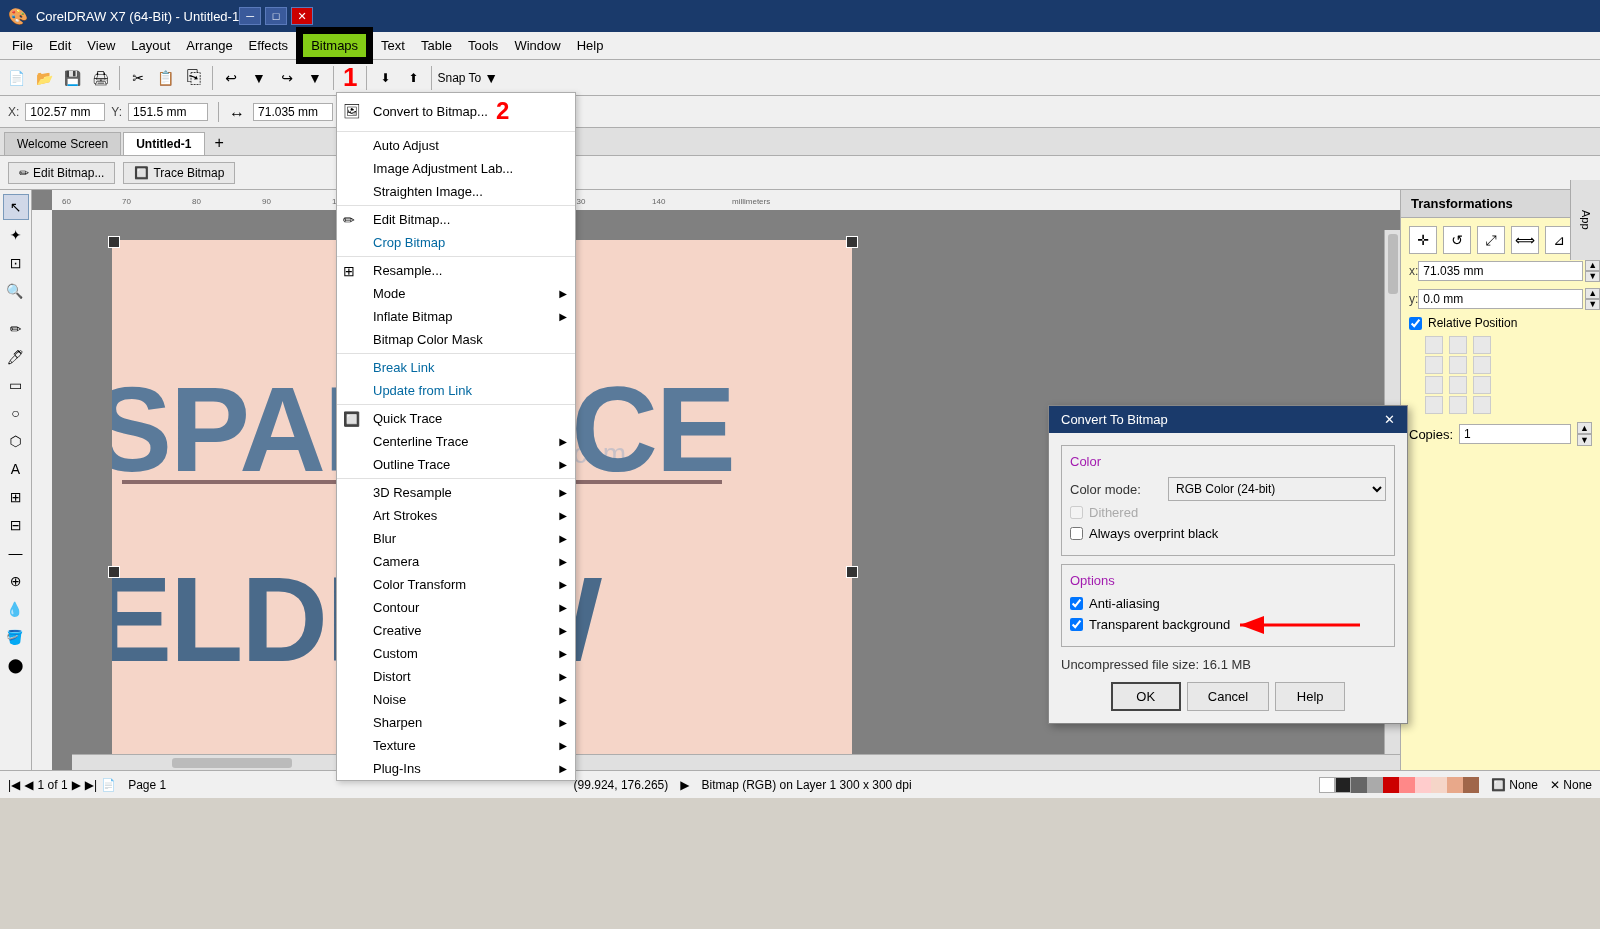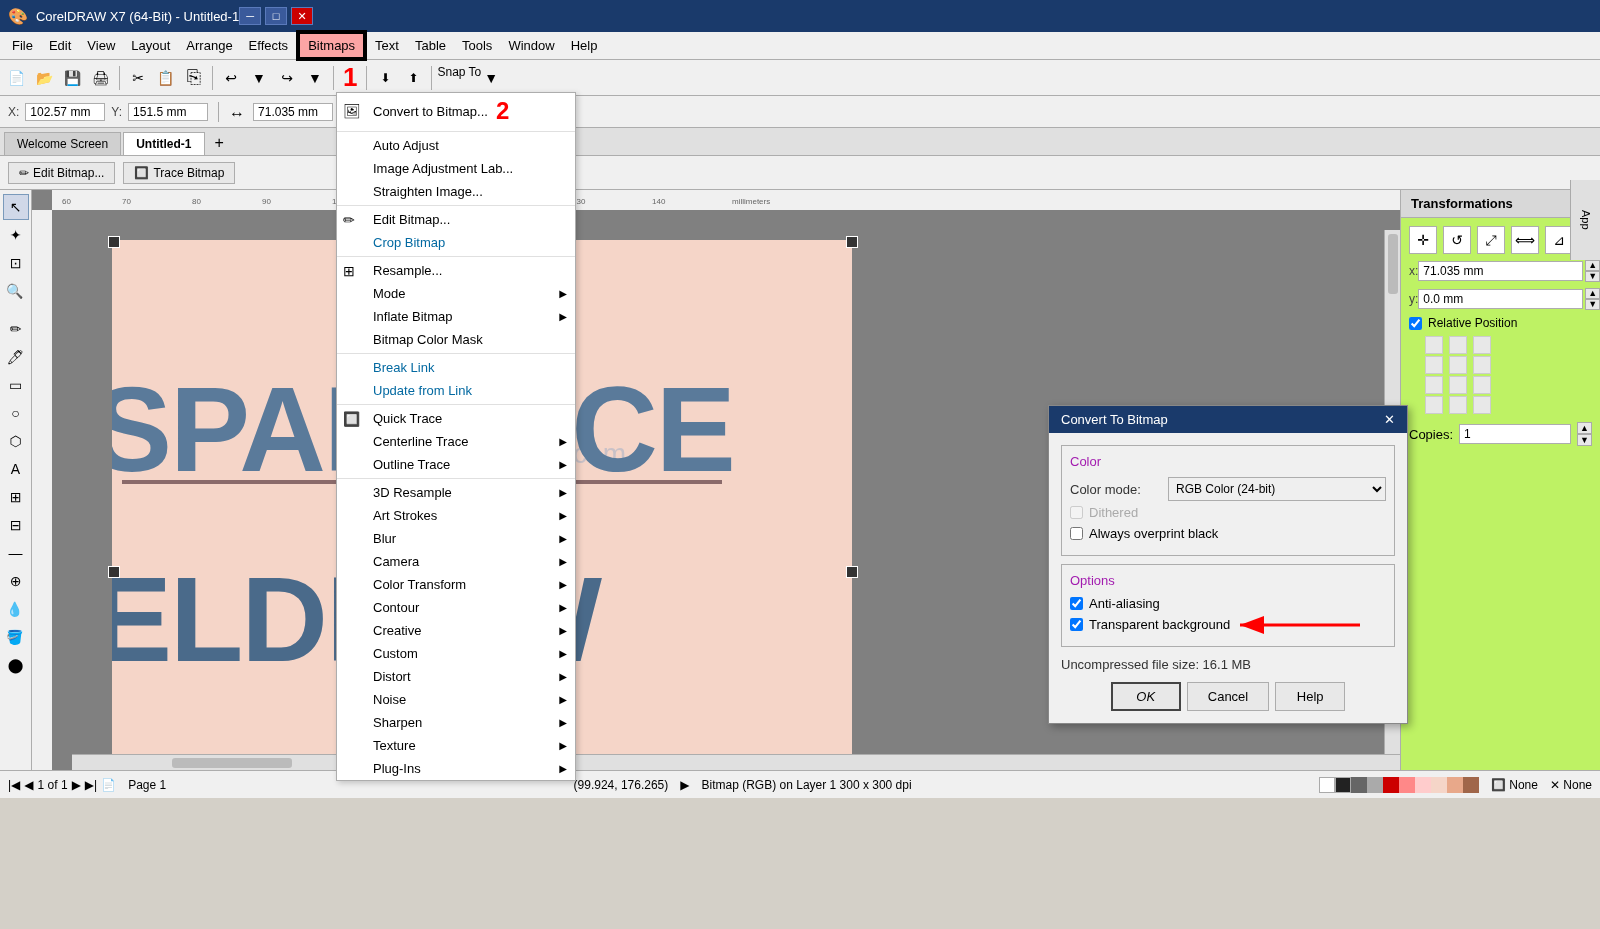--- a/index.html
+++ b/index.html
@@ -35,21 +35,21 @@
     #canvas-area { flex: 1; background: #808080; overflow: hidden; position: relative; }
     #ruler-h { position: absolute; top: 0; left: 20px; right: 0; height: 20px; background: #f0f0f0; border-bottom: 1px solid #adadad; font-size: 9px; }
     #ruler-v { position: absolute; top: 20px; left: 0; bottom: 0; width: 20px; background: #f0f0f0; border-right: 1px solid #adadad; font-size: 9px; }
     #canvas { position: absolute; top: 20px; left: 20px; right: 0; bottom: 0; overflow: hidden; }
     #canvas-content { position: absolute; top: 30px; left: 60px; width: 740px; height: 660px; background: #f5d5c8; overflow: hidden; }
     .canvas-text-1 { position: absolute; top: 120px; left: -20px; font-size: 120px; font-weight: 900; color: #5a7a9a; letter-spacing: -2px; }
     .canvas-text-2 { position: absolute; top: 310px; left: -20px; font-size: 120px; font-weight: 900; color: #4a6a8a; letter-spacing: -2px; }
     .canvas-watermark { position: absolute; top: 30%; left: 50%; transform: translateX(-50%); color: rgba(100,150,200,0.3); font-size: 28px; white-space: nowrap; }
     
     
-    #right-panel { width: 200px; background: #bef264; border-left: 1px solid #adadad; }
+    #right-panel { width: 200px; background: #fef9c3; border-left: 1px solid #adadad; }
     #transforms-header { background: #d8d8d8; border-bottom: 1px solid #adadad; padding: 6px 10px; font-weight: bold; font-size: 13px; }
     #transforms-content { padding: 8px; }
     .transform-row { display: flex; gap: 6px; margin-bottom: 6px; }
     .transform-icon-btn { width: 28px; height: 28px; background: white; border: 1px solid #adadad; cursor: pointer; display: flex; align-items: center; justify-content: center; font-size: 14px; }
     .field-row { display: flex; align-items: center; margin-bottom: 6px; }
     .field-label { width: 20px; font-size: 12px; color: #444; }
     .field-input { flex: 1; border: 1px solid #adadad; padding: 2px 4px; font-size: 12px; }
     .checkbox-row { display: flex; align-items: center; gap: 6px; margin-bottom: 4px; font-size: 12px; }
     .copies-row { display: flex; align-items: center; gap: 6px; margin-top: 8px; }
     
@@ -78,21 +78,21 @@
     .dialog-row { display: flex; align-items: center; margin-bottom: 10px; gap: 8px; }
     .dialog-label { font-size: 13px; color: #333; min-width: 90px; }
     .dialog-input { width: 80px; border: 2px solid #0066cc; padding: 3px 6px; font-size: 13px; background: #cce8ff; }
     .dialog-select { flex: 1; border: 1px solid #adadad; padding: 3px; font-size: 12px; }
     .dialog-section { font-size: 13px; font-weight: normal; color: #a21caf; margin-bottom: 8px; }
     .dialog-checkbox-row { display: flex; align-items: center; gap: 6px; margin-bottom: 6px; font-size: 13px; }
     .dialog-checkbox-row input[type="checkbox"] { }
     .dialog-file-size { font-size: 13px; color: #333; margin: 10px 0; }
     .dialog-buttons { display: flex; gap: 6px; justify-content: center; margin-top: 8px; }
     .dialog-btn { padding: 5px 20px; border: 1px solid #adadad; background: #e8e8e8; cursor: pointer; font-size: 13px; min-width: 70px; }
-    .dialog-btn.default { border: 2px solid #444; font-style: italic; }
+    .dialog-btn.default { border: 2px solid #444; }
     
     
     #status-bar { height: 28px; background: #f0f0f0; border-top: 1px solid #adadad; display: flex; align-items: center; padding: 0 8px; font-size: 12px; gap: 12px; }
     
     
     .scrollbar-h { position: absolute; bottom: 0; left: 20px; right: 0; height: 16px; background: #e0e0e0; border-top: 1px solid #adadad; }
     .scrollbar-v { position: absolute; top: 20px; right: 0; bottom: 16px; width: 16px; background: #e0e0e0; border-left: 1px solid #adadad; }
   </style>
 </head>
 <body>
@@ -107,21 +107,21 @@
   </div>
 </div>
 
 <div id="menu-bar">
   <span class="menu-item">File</span>
   <span class="menu-item">Edit</span>
   <span class="menu-item">View</span>
   <span class="menu-item">Layout</span>
   <span class="menu-item">Arrange</span>
   <span class="menu-item">Effects</span>
-  <span class="menu-item" style="background:#fca5a5; border:4px solid #000000;">Bitmaps</span>
+  <span class="menu-item" style="background:#84cc16; border:7px solid #000000;">Bitmaps</span>
   <span class="menu-item">Text</span>
   <span class="menu-item">Table</span>
   <span class="menu-item">Tools</span>
   <span class="menu-item">Window</span>
   <span class="menu-item">Help</span>
 </div>
 
 <div id="toolbar">
   <div class="tb-btn">📄</div>
   <div class="tb-btn">📂</div>
@@ -136,21 +136,21 @@
   <div class="tb-btn">▼</div>
   <div class="tb-btn">↪</div>
   <div class="tb-btn">▼</div>
   <div class="tb-separator"></div>
 
   <span style="color:red; font-size:26px; font-weight:bold; margin:0 4px;">1</span>
   <div class="tb-separator"></div>
   <div class="tb-btn" style="font-size:12px;">⬇</div>
   <div class="tb-btn" style="font-size:12px;">⬆</div>
   <div class="tb-separator"></div>
-  <div style="display:flex; gap:2px;">
+  <div style="display:flex; align-items:center; gap:2px;">
     <span style="font-size:12px;">Snap To</span>
     <div class="tb-btn" style="width:16px;">▼</div>
   </div>
 </div>
 
 <div id="toolbar2">
   <span class="coord-label">X:</span>
   <input class="coord-input" value="102.57 mm" style="">
   <span class="coord-label">Y:</span>
   <input class="coord-input" value="151.5 mm" style="">

